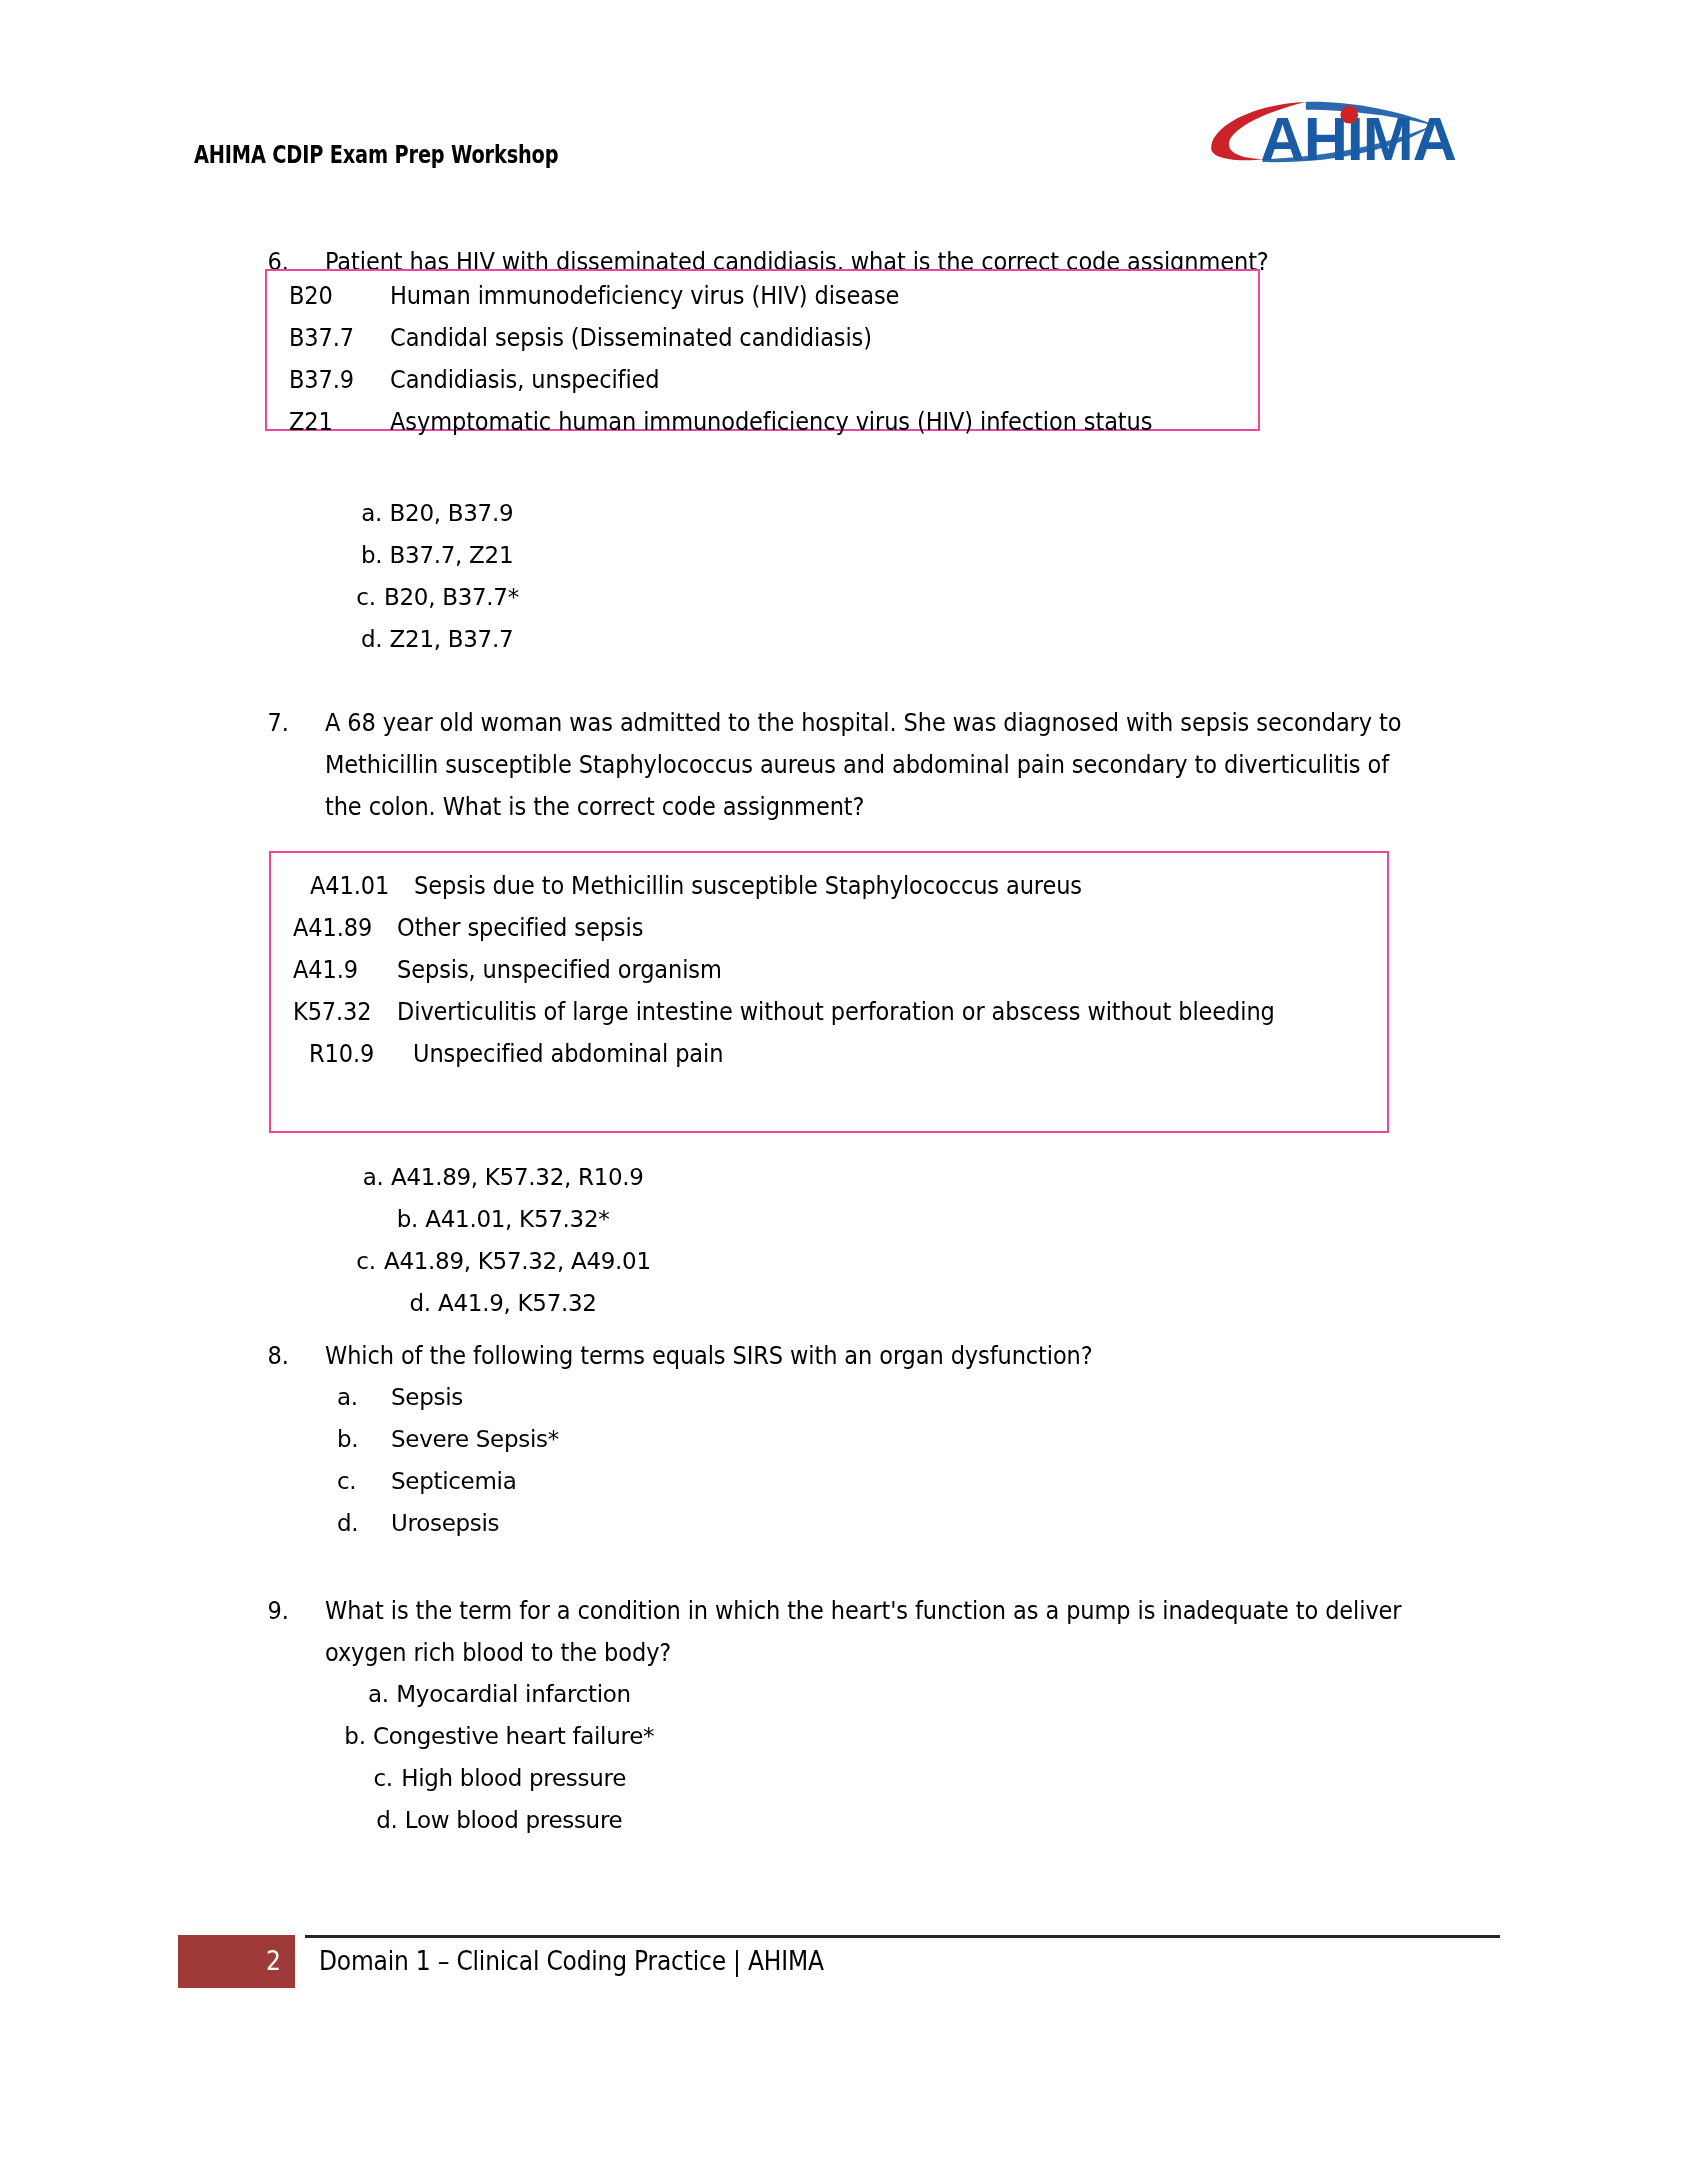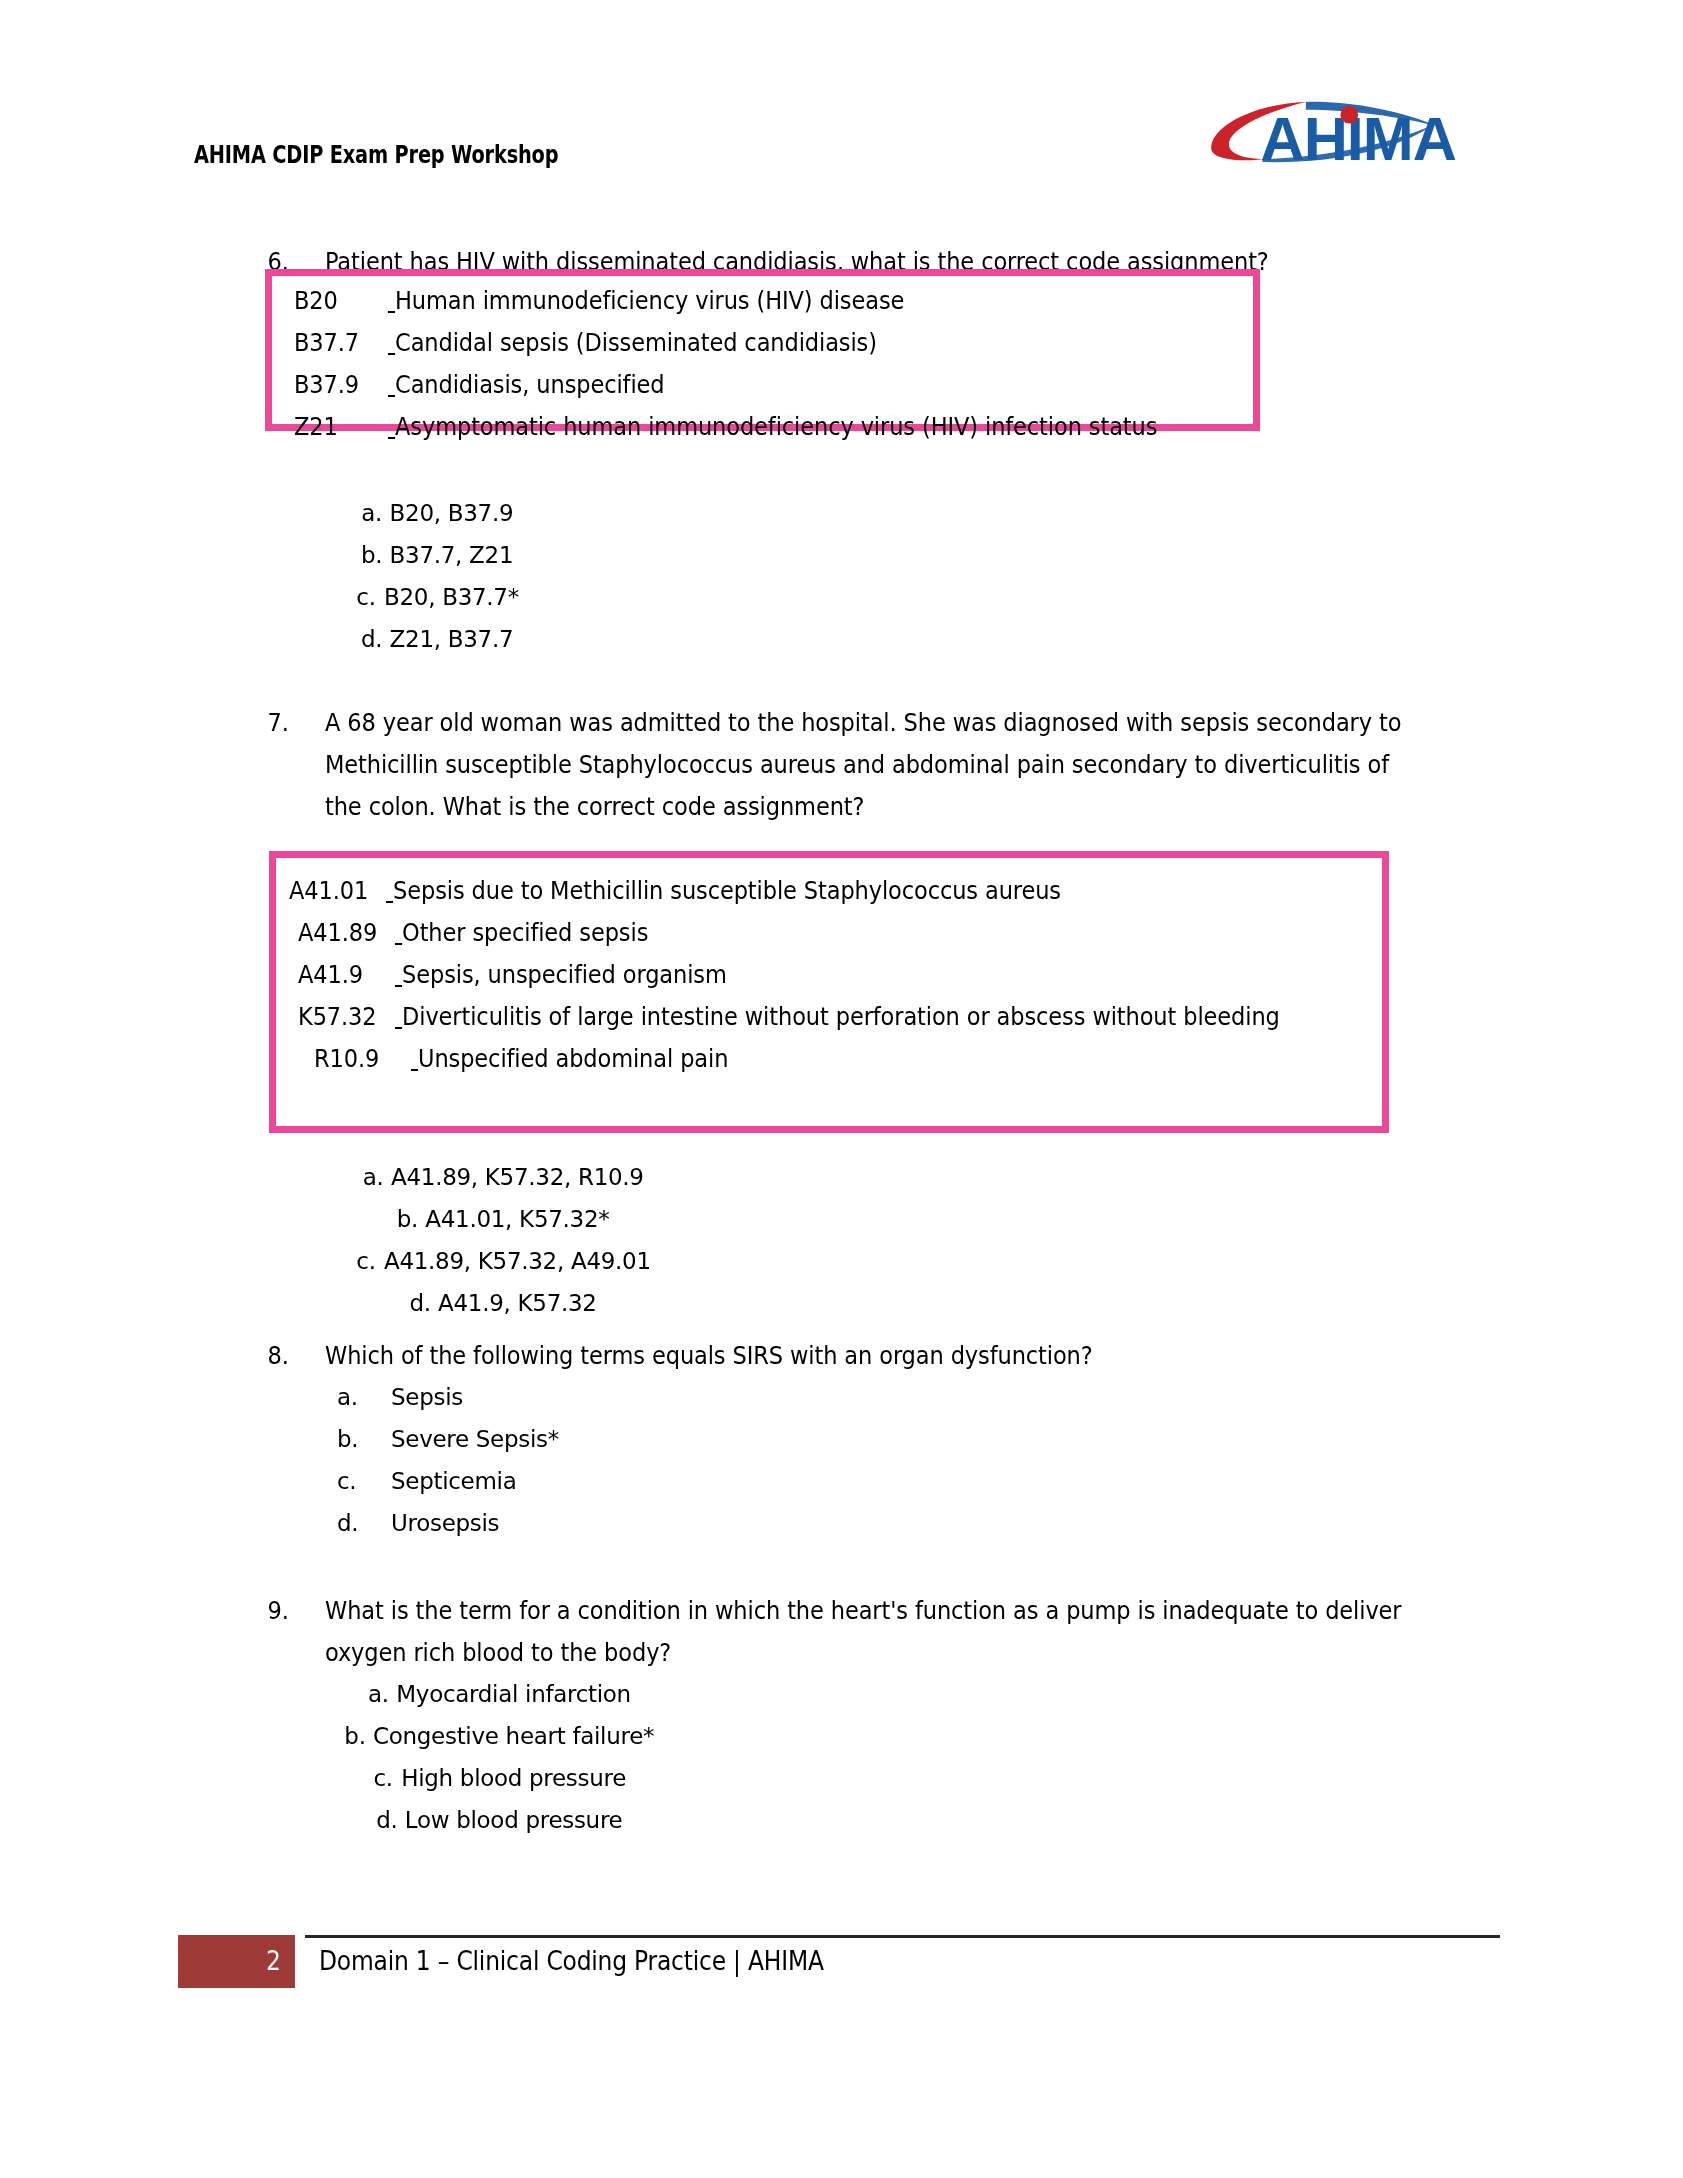--- a/index.html
+++ b/index.html
@@ -89,24 +89,23 @@
     font-size: 25px;
     line-height: 42px;
     font-family: "DejaVu Sans Condensed", "Liberation Sans Narrow", "Liberation Sans", sans-serif;
     letter-spacing: -0.1px;
   }
   .q-text .ln { display: block; white-space: nowrap; margin-left: 22px; }
 
   
   .code-box {
     position: absolute;
-    border: 7px solid #ec4899;
+    border: 2px solid #ec4899;
     box-sizing: border-box;
     background: #ffffff;
-    text-decoration: underline;
   }
   .code-row {
     position: relative;
     height: 42px;
     line-height: 42px;
     white-space: nowrap;
     font-size: 25px;
     font-family: "DejaVu Sans Condensed", "Liberation Sans Narrow", "Liberation Sans", sans-serif;
     letter-spacing: -0.1px;
   }
@@ -264,21 +263,21 @@
     <div class="q-block" style="left:238px; top:702px; width:1287px;">
       <div class="q-num">7.</div>
       <div class="q-text">
         <span class="ln">A 68 year old woman was admitted to the hospital.  She was diagnosed with sepsis secondary to</span>
         <span class="ln">Methicillin susceptible Staphylococcus aureus and abdominal pain secondary to diverticulitis of</span>
         <span class="ln">the colon.  What is the correct code assignment?</span>
       </div>
     </div>
 
     <div class="code-box" style="left:269px; top:851px; width:1120px; height:282px;">
-      <div class="code-row" style="margin-left:13px; margin-top:12px;">
+      <div class="code-row" style="margin-left:39px; margin-top:12px;">
         <span class="code" style="width:97px;">A41.01</span>
         <span class="desc">Sepsis due to Methicillin susceptible Staphylococcus aureus</span>
       </div>
       <div class="code-row" style="margin-left:22px;">
         <span class="code" style="width:97px;">A41.89</span>
         <span class="desc">Other specified sepsis</span>
       </div>
       <div class="code-row" style="margin-left:22px;">
         <span class="code" style="width:97px;">A41.9</span>
         <span class="desc">Sepsis, unspecified organism</span>

